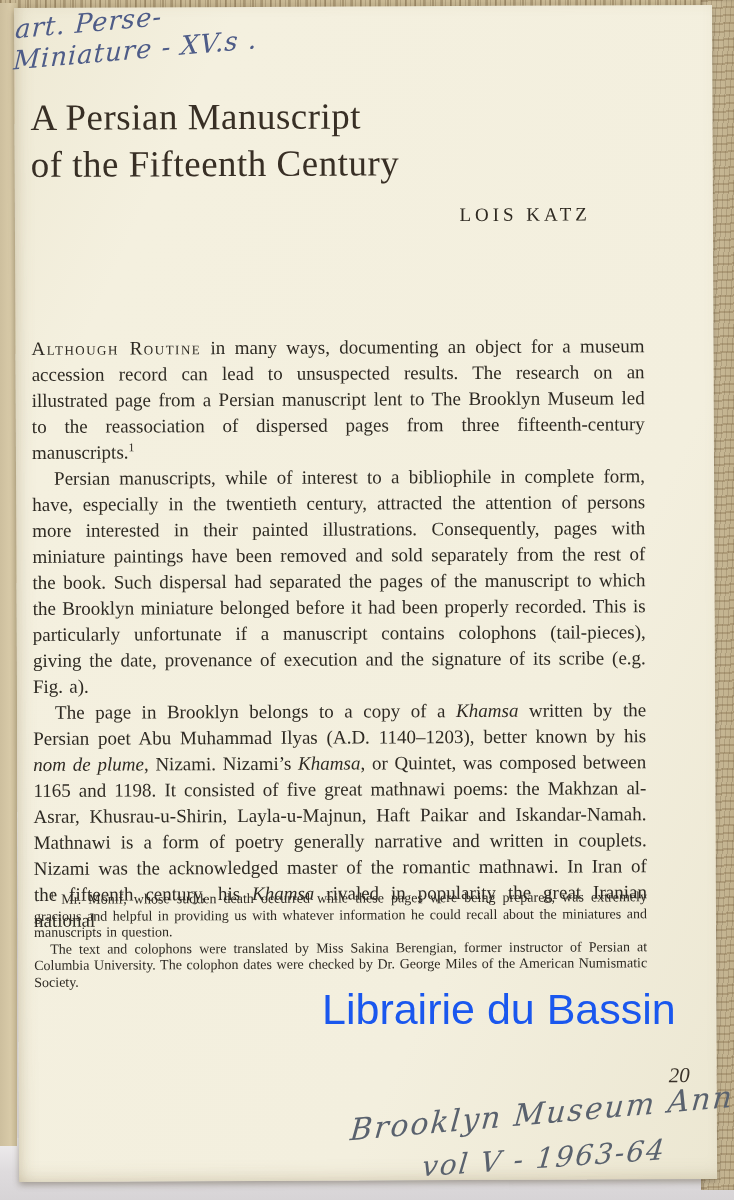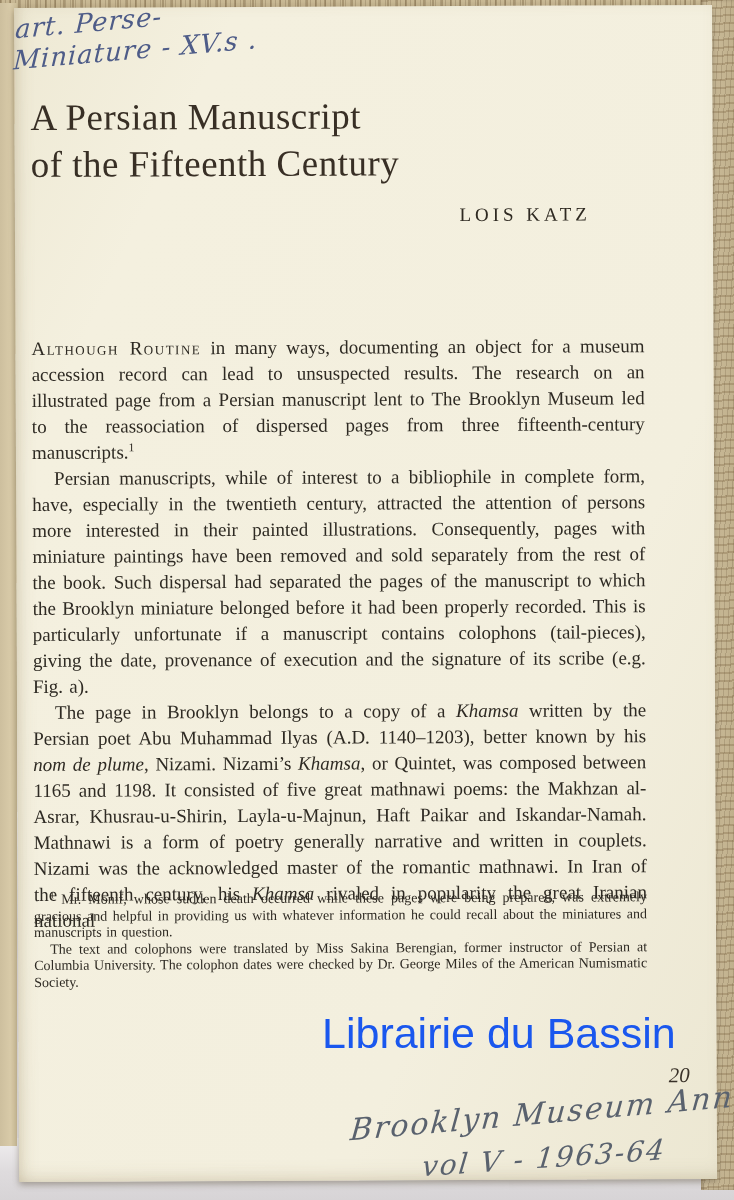--- a/index.html
+++ b/index.html
@@ -157,18 +157,18 @@
 
     <div class="page-number">20</div>
 
   </div>
 
   <div class="hand hand-top">
     <div>art. Perse-</div>
     <div>Miniature - XV.s .</div>
   </div>
 
-  <div class="watermark" style="color: rgb(26, 87, 238); margin-top: 24px;">Librairie du Bassin</div>
+  <div class="watermark" style="color: rgb(26, 87, 238);">Librairie du Bassin</div>
 
   <div class="hand hand-bottom-1">Brooklyn Museum Annual</div>
   <div class="hand hand-bottom-2">vol V - 1963-64</div>
 
 </div>
 
 </body></html>

